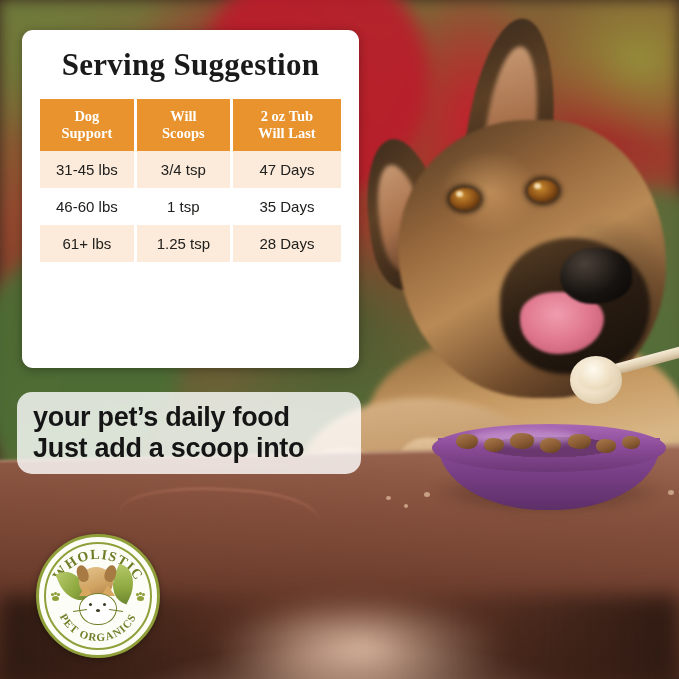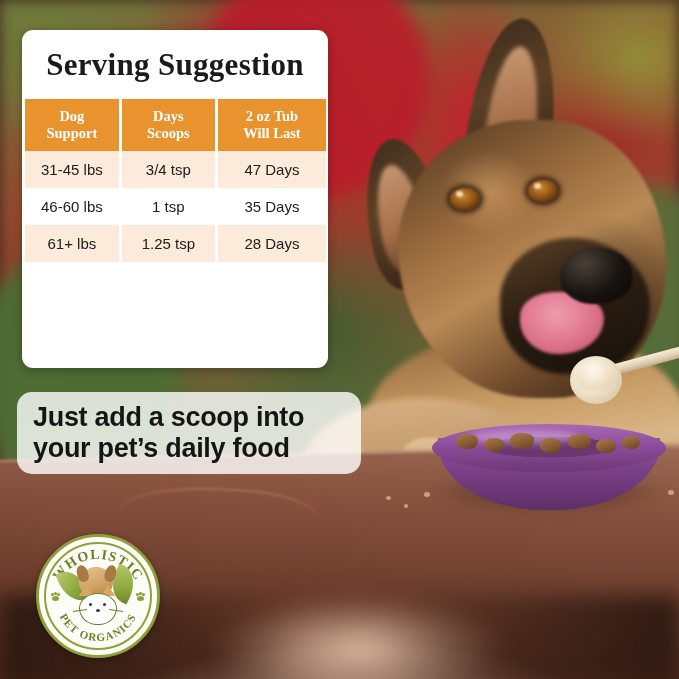--- a/index.html
+++ b/index.html
@@ -177,21 +177,21 @@
   }
   .scoop-powder{
     position:absolute;left:578px;top:360px;width:36px;height:30px;
     border-radius:50% 50% 46% 46%/60% 60% 40% 40%;
     background:radial-gradient(ellipse at 42% 32%, #fffaf0 0%, #eedfc2 60%, #d8c6a2 100%);
     filter:blur(1.1px);
   }
 
   
   .card{
-    position:absolute;left:22px;top:30px;width:306px;height:338px;
+    position:absolute;left:22px;top:30px;width:337px;height:338px;
     background:#ffffff;border-radius:11px;
     box-shadow:0 2px 10px rgba(0,0,0,.30);
     overflow:hidden;
   }
   .card-title{
     font-family:"Liberation Serif",serif;
     font-weight:bold;font-size:31px;color:#1a1a1a;
     text-align:center;letter-spacing:.3px;
     margin:17px 0 0 0;
   }
@@ -366,21 +366,21 @@
           <col class="c2">
           <col class="c3">
         </colgroup>
       <thead>
         <tr>
           <th>
             <span>Dog</span><br>
             <span>Support</span>
           </th>
           <th>
-            <span>Days</span><br>
+            <span>Will</span><br>
             <span>Scoops</span>
           </th>
           <th>
             <span>2 oz Tub</span><br>
             <span>Will Last</span>
           </th>
         </tr>
       </thead>
       <tbody>
         <tr class="odd">
@@ -396,22 +396,22 @@
         <tr class="odd">
           <td>61+ lbs</td>
           <td>1.25 tsp</td>
           <td>28 Days</td>
         </tr>
       </tbody>
     </table>
   </div>
 
   <div class="banner">
+    <div class="banner-line">your pet’s daily food</div>
     <div class="banner-line">Just add a scoop into</div>
-    <div class="banner-line">your pet’s daily food</div>
   </div>
 
   <div class="logo">
     <div class="logo-ring"></div>
 
     <svg class="logo-arc-text" viewBox="0 0 118 118">
       <defs>
         <path id="arcTop" d="M 15,66 A 44,44 0 0 1 103,66" fill="none"></path>
         <path id="arcBot" d="M 17,62 A 42,42 0 0 0 101,62" fill="none"></path>
       </defs>

